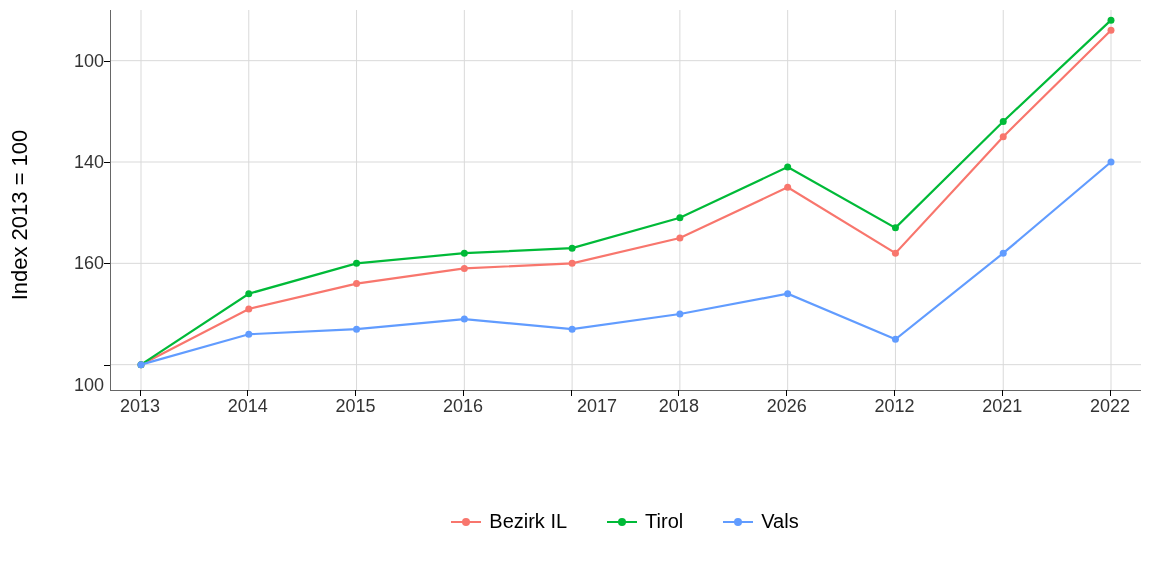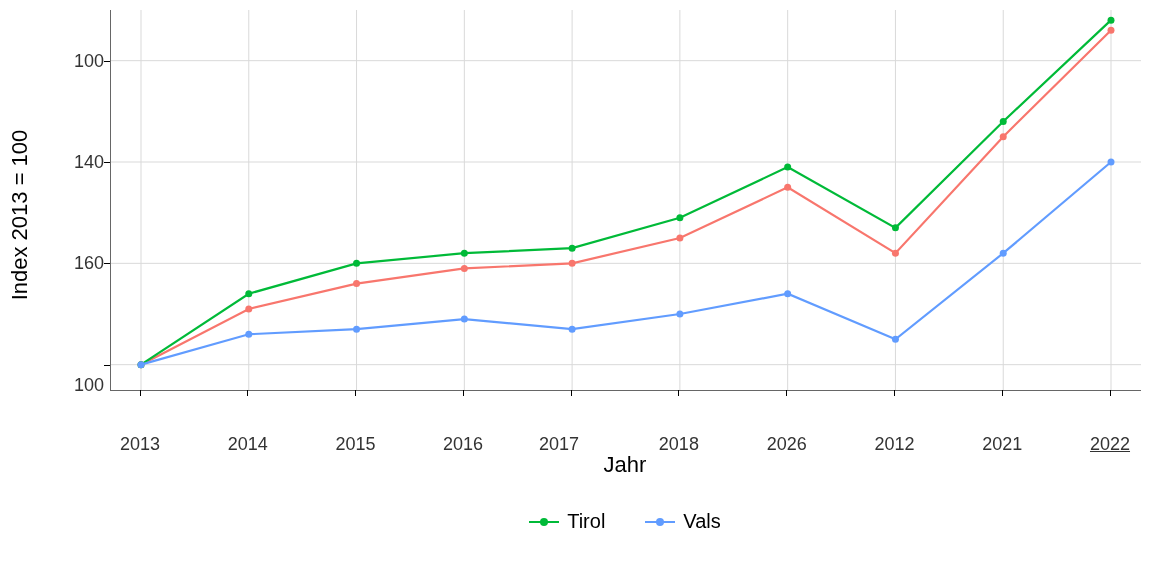--- a/index.html
+++ b/index.html
@@ -65,21 +65,21 @@
   }
   .series circle {
     r: 3.5;
   }
   .tick-label {
     position: absolute;
     font-size: 18px;
     color: #333;
   }
   .y-tick-label { right: 1048px; text-align: right; width: 60px; transform: translateY(-50%); }
-  .x-tick-label { top: 396px; transform: translateX(-50%); margin-top: 38px; }
+  .x-tick-label { top: 396px; transform: translateX(-50%); }
   .tick-mark {
     position: absolute;
     background: #000;
   }
   .x-tick-mark { width: 1px; height: 6px; top: 390px; }
   .y-tick-mark { height: 1px; width: 6px; left: 104px; }
 
   .legend {
     position: absolute;
     left: 110px;
@@ -118,23 +118,20 @@
 </style>
 </head>
 <body>
 
 <div class="chart-wrap">
 
   <div class="y-axis-title">
     <span>Index  2013  = 100</span>
   </div>
 
-  <div class="x-axis-title">
-    <span>Jahr</span>
-  </div>
 
   <div class="plot">
     <svg id="plot-svg" viewBox="0 0 1030 380" preserveAspectRatio="none">
       <g class="grid" id="grid-group">
           <line x1="0" x2="1030" y1="354.6666666666667" y2="354.6666666666667"></line>
           <line x1="0" x2="1030" y1="253.33333333333334" y2="253.33333333333334"></line>
           <line x1="0" x2="1030" y1="152" y2="152"></line>
           <line x1="0" x2="1030" y1="50.66666666666663" y2="50.66666666666663"></line>
           <line x1="30" x2="30" y1="0" y2="380"></line>
           <line x1="137.77777777777777" x2="137.77777777777777" y1="0" y2="380"></line>
@@ -195,35 +192,42 @@
       <div class="tick-label y-tick-label" style="top: 60.6667px;">100</div>
       <div class="tick-mark y-tick-mark" style="top: 60.6667px;"></div>
       <div class="tick-label x-tick-label" style="left: 140px;">2013</div>
       <div class="tick-mark x-tick-mark" style="left: 139.5px;"></div>
       <div class="tick-label x-tick-label" style="left: 247.778px;">2014</div>
       <div class="tick-mark x-tick-mark" style="left: 247.278px;"></div>
       <div class="tick-label x-tick-label" style="left: 355.556px;">2015</div>
       <div class="tick-mark x-tick-mark" style="left: 355.056px;"></div>
       <div class="tick-label x-tick-label" style="left: 463px;">2016</div>
       <div class="tick-mark x-tick-mark" style="left: 462.833px;"></div>
-      <div class="tick-label x-tick-label" style="left: 559px; text-align: right;">2017</div>
+      <div class="tick-label x-tick-label" style="left: 597px; text-align: right;">2017</div>
       <div class="tick-mark x-tick-mark" style="left: 570.611px;"></div>
       <div class="tick-label x-tick-label" style="left: 678.889px;">2018</div>
       <div class="tick-mark x-tick-mark" style="left: 678.389px;"></div>
       <div class="tick-label x-tick-label" style="left: 786.667px;">2026</div>
       <div class="tick-mark x-tick-mark" style="left: 786.167px;"></div>
       <div class="tick-label x-tick-label" style="left: 894.444px;">2012</div>
       <div class="tick-mark x-tick-mark" style="left: 893.944px;"></div>
       <div class="tick-label x-tick-label" style="left: 1002.22px;">2021</div>
       <div class="tick-mark x-tick-mark" style="left: 1001.72px;"></div>
-      <div class="tick-label x-tick-label" style="left: 1110px; text-decoration: underline;">2022</div>
+      <div class="tick-label x-tick-label" style="left: 1110px;">2022</div>
       <div class="tick-mark x-tick-mark" style="left: 1109.5px;"></div>
     </div>
 
   <div class="legend" id="legend">
+      <div class="legend-item">
+        <span class="legend-swatch">
+          <span class="bar" style="background: rgb(248, 118, 109);"></span>
+          <span class="dot" style="background: rgb(248, 118, 109);"></span>
+        </span>
+        <span>Bezirk IL</span>
+      </div>
       <div class="legend-item">
         <span class="legend-swatch">
           <span class="bar" style="background: rgb(0, 186, 56);"></span>
           <span class="dot" style="background: rgb(0, 186, 56);"></span>
         </span>
         <span>Tirol</span>
       </div>
       <div class="legend-item">
         <span class="legend-swatch">
           <span class="bar" style="background: rgb(97, 156, 255);"></span>

